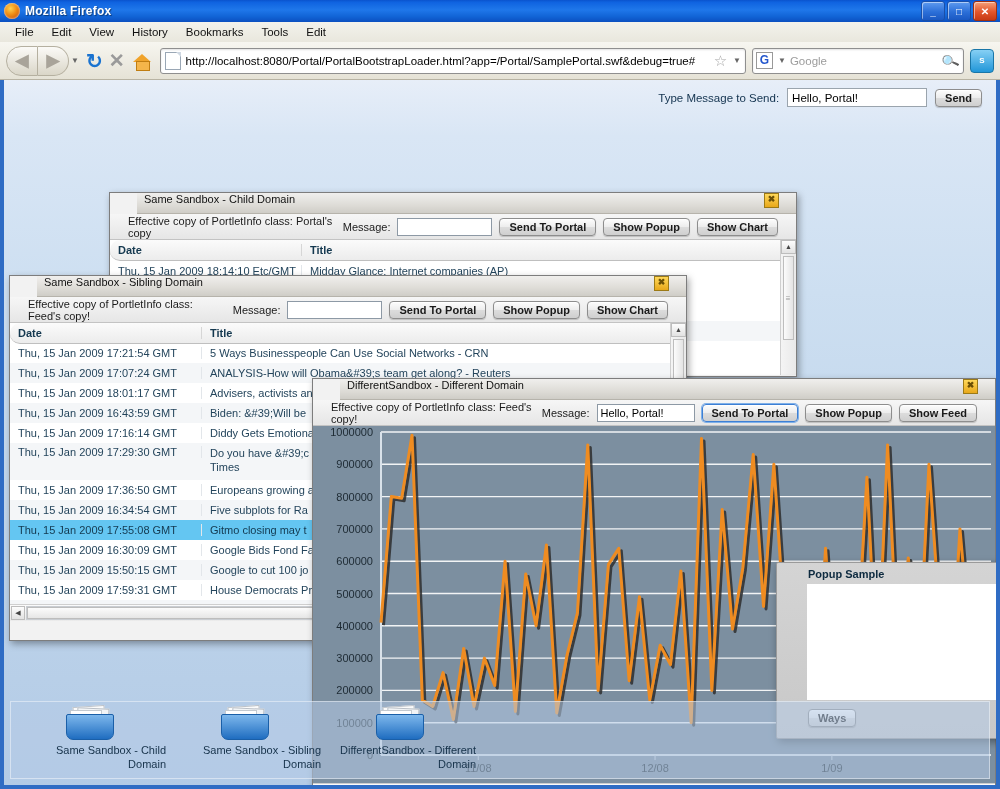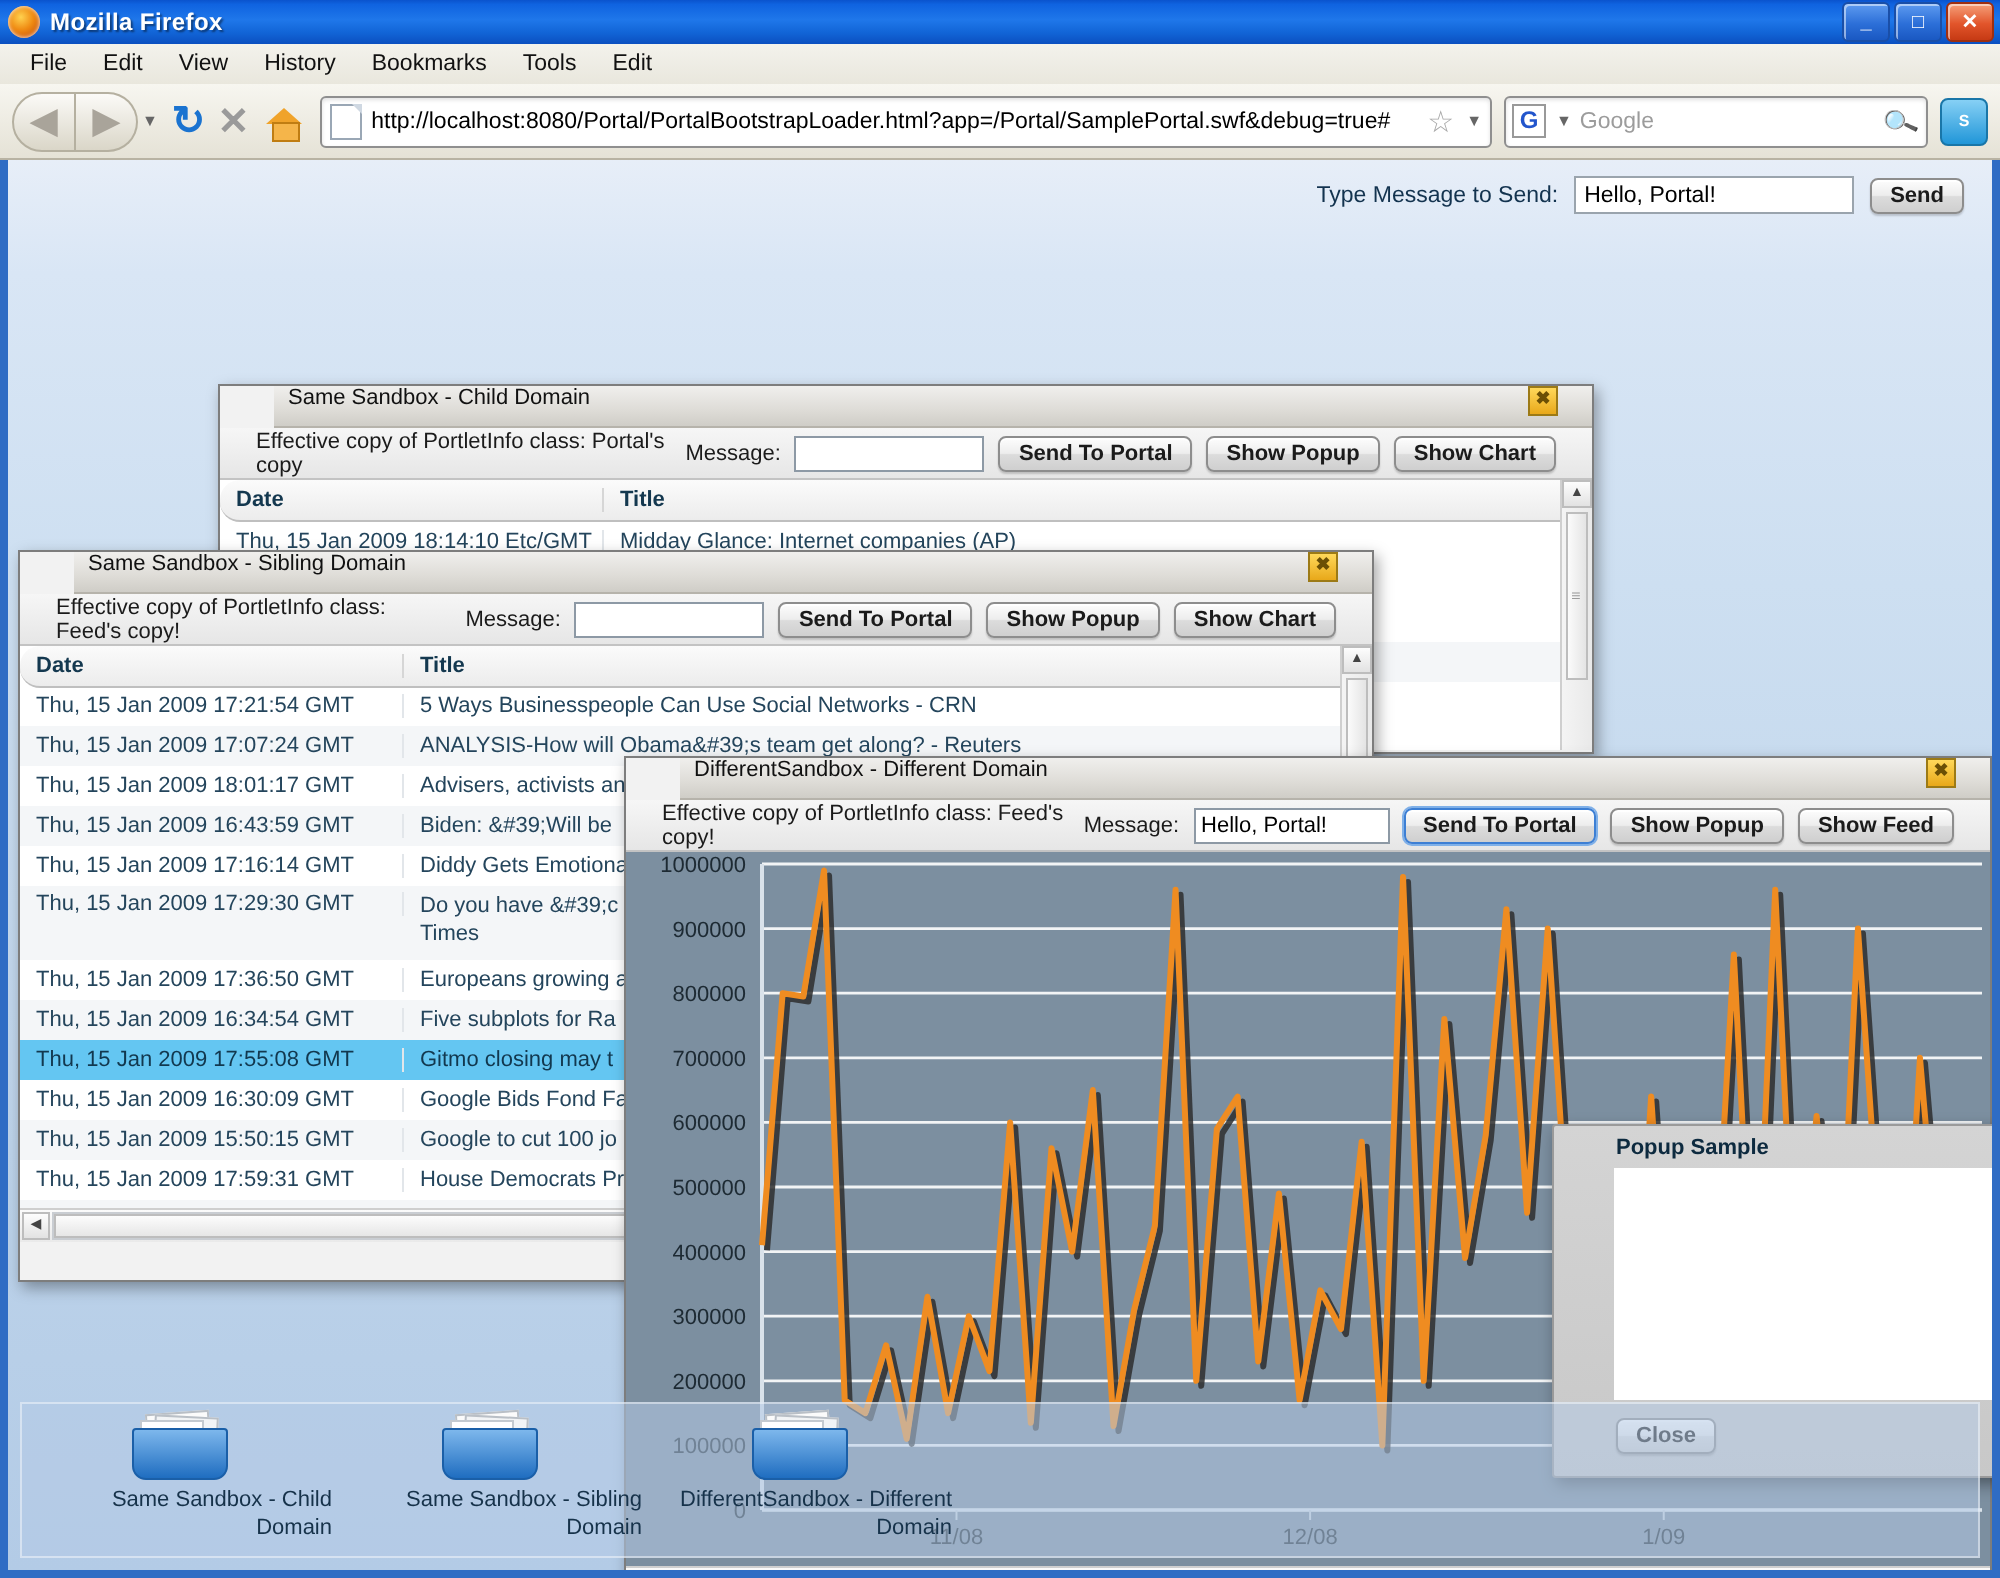--- a/index.html
+++ b/index.html
@@ -478,21 +478,21 @@
           </div>
         </div>
         <div class="rt">▶</div>
       </div>
     </div>
 
     <div class="popup" style="left:772px; top:482px; width:218px; height:175px;">
       <div class="ptitle">Popup Sample</div>
       <div class="pbody"></div>
       <div class="pfoot">
-        <button class="btn">Close</button>
+        <button class="btn">Ways</button>
       </div>
     </div>
 
     <div class="dock">
       <div class="dock-item">
         <div class="folder">
           <div class="p1"></div>
             <div class="p2"></div>
             <div class="p3"></div>
             <div class="back"></div>

